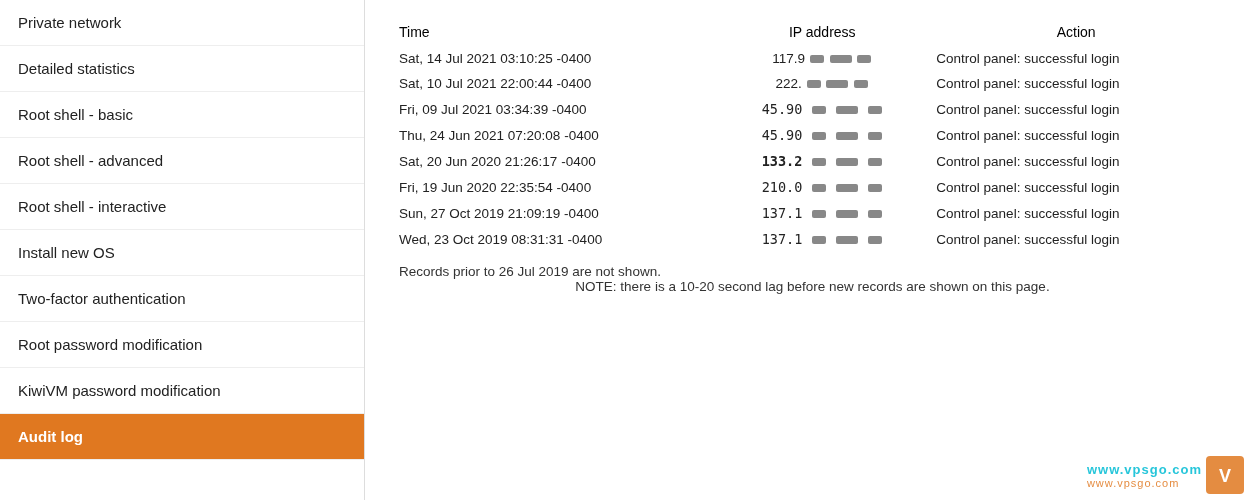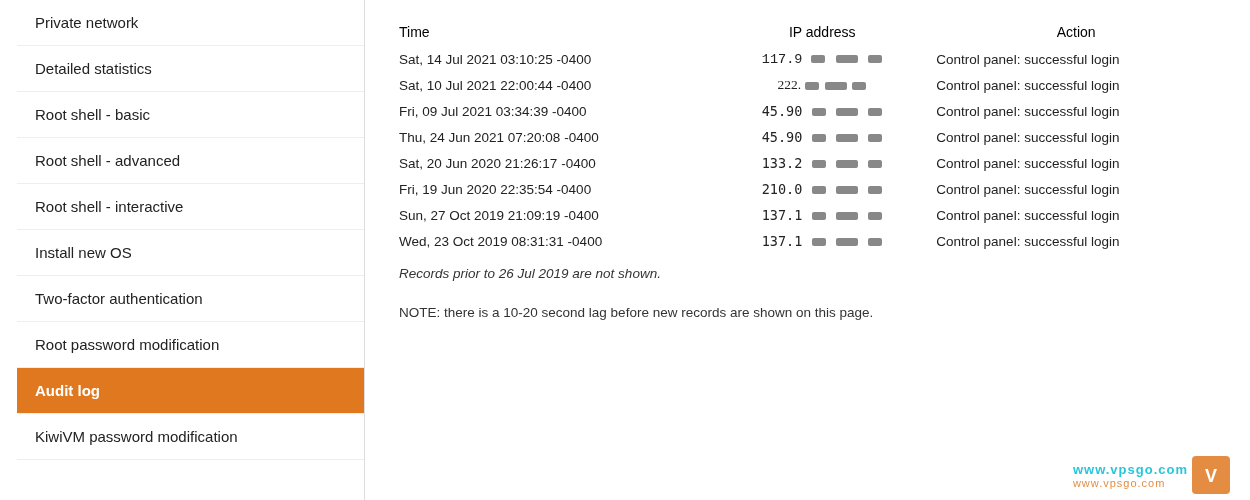--- a/index.html
+++ b/index.html
@@ -13,21 +13,20 @@
     }
 
     
     .sidebar {
       width: 365px;
       min-width: 365px;
       background: #fff;
       border-right: 1px solid #ddd;
       display: flex;
       flex-direction: column;
-      padding-left: 17px;
     }
     .sidebar-item {
       padding: 14px 18px;
       cursor: pointer;
       font-size: 15px;
       color: #222;
       border-bottom: 1px solid #eee;
     }
     .sidebar-item.active {
       background: #e07820;
@@ -79,33 +78,33 @@
       height: 8px;
       border-radius: 2px;
       vertical-align: middle;
       margin: 0 1px;
     }
 
     .records-note {
       font-size: 13.5px;
       color: #333;
       margin: 8px 0 0 10px;
-      font-style: italic;
     }
     .note-text {
       font-size: 13.5px;
       color: #333;
-      margin-top: 24px;
+      margin-top: 0;
       padding: 0 0 0 10px;
+      text-align: center;
     }
 
     .watermark {
       position: fixed;
       bottom: 6px;
-      right: 20px;
+      right: 6px;
       display: flex;
       flex-direction: column;
       align-items: flex-end;
       opacity: 0.85;
       pointer-events: none;
       margin-top: 36px;
     }
     .watermark-top {
       color: #00bcd4;
       font-size: 13px;
@@ -128,57 +127,57 @@
 <div class="sidebar">
 
 <div class="sidebar-item">Private network</div>
     <div class="sidebar-item">Detailed statistics</div>
     <div class="sidebar-item">Root shell - basic</div>
     <div class="sidebar-item">Root shell - advanced</div>
     <div class="sidebar-item">Root shell - interactive</div>
     <div class="sidebar-item">Install new OS</div>
     <div class="sidebar-item">Two-factor authentication</div>
     <div class="sidebar-item">Root password modification</div>
+    <div class="sidebar-item">KiwiVM password modification</div>
     <div class="sidebar-item active">Audit log</div>
-    <div class="sidebar-item">KiwiVM password modification</div>
   </div>
 
 <div class="main">
   <table class="log-table">
     <thead>
       <tr>
         <th>Time</th>
         <th>IP address</th>
         <th>Action</th>
       </tr>
     </thead>
     <tbody id="log-table-body">
     <tr>
           <td class="time-col">Sat, 14 Jul 2021 03:10:25 -0400</td>
-          <td class="ip-col"><span style="font-family: Liberation Mono, monospace;">117.9 <span class="ip-redacted" style="width: 14px;"></span> <span class="ip-redacted" style="width: 22px;"></span> <span class="ip-redacted" style="width: 14px;"></span></span></td>
+          <td class="ip-col"><span style="font-family: Liberation Sans, sans-serif;">117.9 <span class="ip-redacted" style="width: 14px;"></span> <span class="ip-redacted" style="width: 22px;"></span> <span class="ip-redacted" style="width: 14px;"></span></span></td>
           <td class="action-col">Control panel: successful login</td>
         </tr>
         <tr>
           <td class="time-col">Sat, 10 Jul 2021 22:00:44 -0400</td>
-          <td class="ip-col"><span style="font-family: Liberation Serif, serif;">222. <span class="ip-redacted" style="width: 14px;"></span> <span class="ip-redacted" style="width: 22px;"></span> <span class="ip-redacted" style="width: 14px;"></span></span></td>
+          <td class="ip-col"><span style="font-family: Liberation Sans, sans-serif;">222. <span class="ip-redacted" style="width: 14px;"></span> <span class="ip-redacted" style="width: 22px;"></span> <span class="ip-redacted" style="width: 14px;"></span></span></td>
           <td class="action-col">Control panel: successful login</td>
         </tr>
         <tr>
           <td class="time-col">Fri, 09 Jul 2021 03:34:39 -0400</td>
           <td class="ip-col"><span style="font-family: monospace;">45.90 <span class="ip-redacted" style="width: 14px;"></span> <span class="ip-redacted" style="width: 22px;"></span> <span class="ip-redacted" style="width: 14px;"></span></span></td>
           <td class="action-col">Control panel: successful login</td>
         </tr>
         <tr>
           <td class="time-col">Thu, 24 Jun 2021 07:20:08 -0400</td>
           <td class="ip-col"><span style="font-family: monospace;">45.90 <span class="ip-redacted" style="width: 14px;"></span> <span class="ip-redacted" style="width: 22px;"></span> <span class="ip-redacted" style="width: 14px;"></span></span></td>
           <td class="action-col">Control panel: successful login</td>
         </tr>
         <tr>
           <td class="time-col">Sat, 20 Jun 2020 21:26:17 -0400</td>
-          <td class="ip-col"><span style="font-family: monospace;">133.2 <span class="ip-redacted" style="width: 14px;"></span> <span class="ip-redacted" style="width: 22px;"></span> <span class="ip-redacted" style="width: 14px;"></span></span></td>
+          <td class="ip-col"><span style="font-family: monospace; font-weight: bold;">133.2 <span class="ip-redacted" style="width: 14px;"></span> <span class="ip-redacted" style="width: 22px;"></span> <span class="ip-redacted" style="width: 14px;"></span></span></td>
           <td class="action-col">Control panel: successful login</td>
         </tr>
         <tr>
           <td class="time-col">Fri, 19 Jun 2020 22:35:54 -0400</td>
           <td class="ip-col"><span style="font-family: monospace;">210.0 <span class="ip-redacted" style="width: 14px;"></span> <span class="ip-redacted" style="width: 22px;"></span> <span class="ip-redacted" style="width: 14px;"></span></span></td>
           <td class="action-col">Control panel: successful login</td>
         </tr>
         <tr>
           <td class="time-col">Sun, 27 Oct 2019 21:09:19 -0400</td>
           <td class="ip-col"><span style="font-family: monospace;">137.1 <span class="ip-redacted" style="width: 14px;"></span> <span class="ip-redacted" style="width: 22px;"></span> <span class="ip-redacted" style="width: 14px;"></span></span></td>

